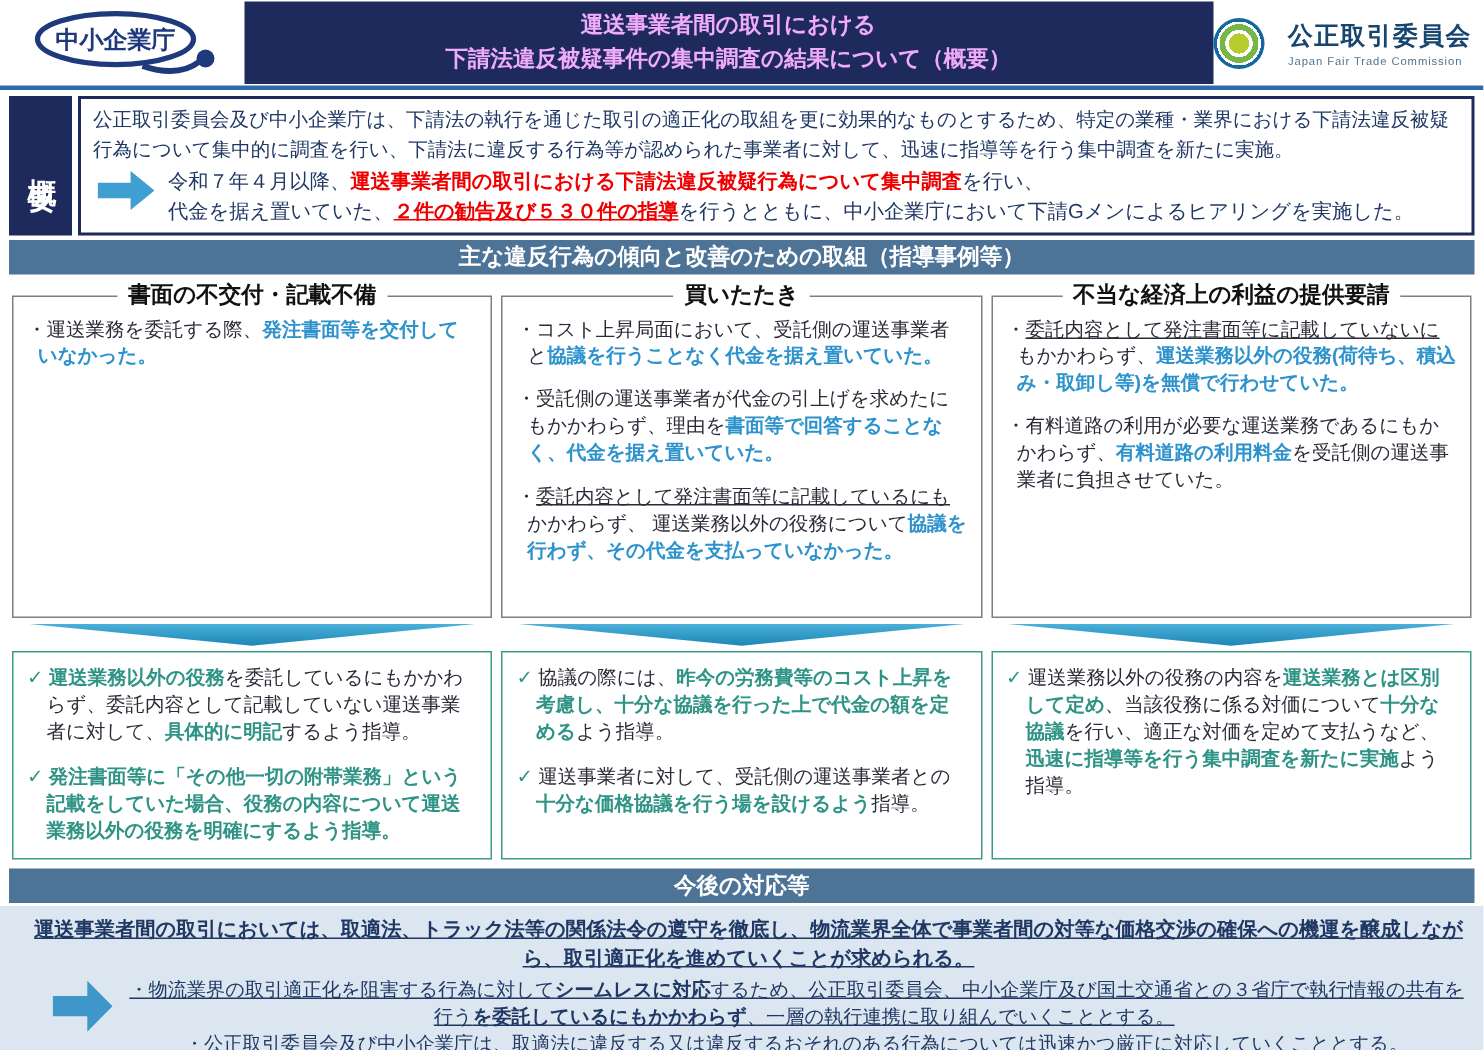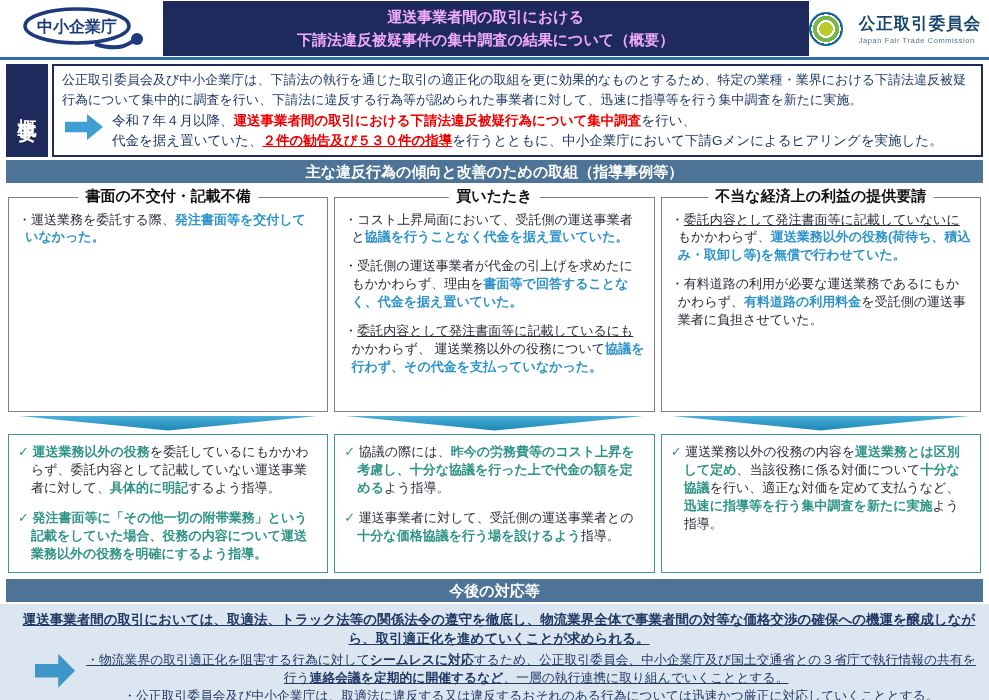--- a/index.html
+++ b/index.html
@@ -175,19 +175,19 @@
     </div>
   </div>
 
   <div class="bar future">今後の対応等</div>
 
   <section class="bottom">
     <p class="lead"><span class="seg-u">運送事業者間の取引においては、取適法、トラック法等の関係法令の遵守を徹底し、物流業界全体で事業者間の対等な価格交渉の確保への機運を醸成しながら、取引適正化を進めていくことが求められる。</span></p>
     <div class="b-row">
       <div class="arrow-right big"></div>
       <div class="b-bullets">
-        <p><span class="seg-u">・物流業界の取引適正化を阻害する行為に対して</span><span class="seg-bu">シームレスに対応</span><span class="seg-u">するため、公正取引委員会、中小企業庁及び国土交通省との３省庁で執行情報の共有を行う</span><span class="seg-bu">連絡会議を定期的に開催するなど</span><span class="seg-u">、一層の執行連携に取り組んでいくこととする。</span></p>
+        <p><span class="seg-u">・物流業界の取引適正化を阻害する行為に対して</span><span class="seg-bu">シームレスに対応</span><span class="seg-u">するため、公正取引委員会、中小企業庁及び国土交通省との３省庁で執行情報の共有を行う</span><span class="seg-bu">を委託しているにもかかわらず</span><span class="seg-u">、一層の執行連携に取り組んでいくこととする。</span></p>
         <p><span>・公正取引委員会及び中小企業庁は、取適法に違反する又は違反するおそれのある行為については迅速かつ厳正に対応していくこととする。</span></p>
       </div>
     </div>
   </section>
 
 </div>
 
 </body></html>

